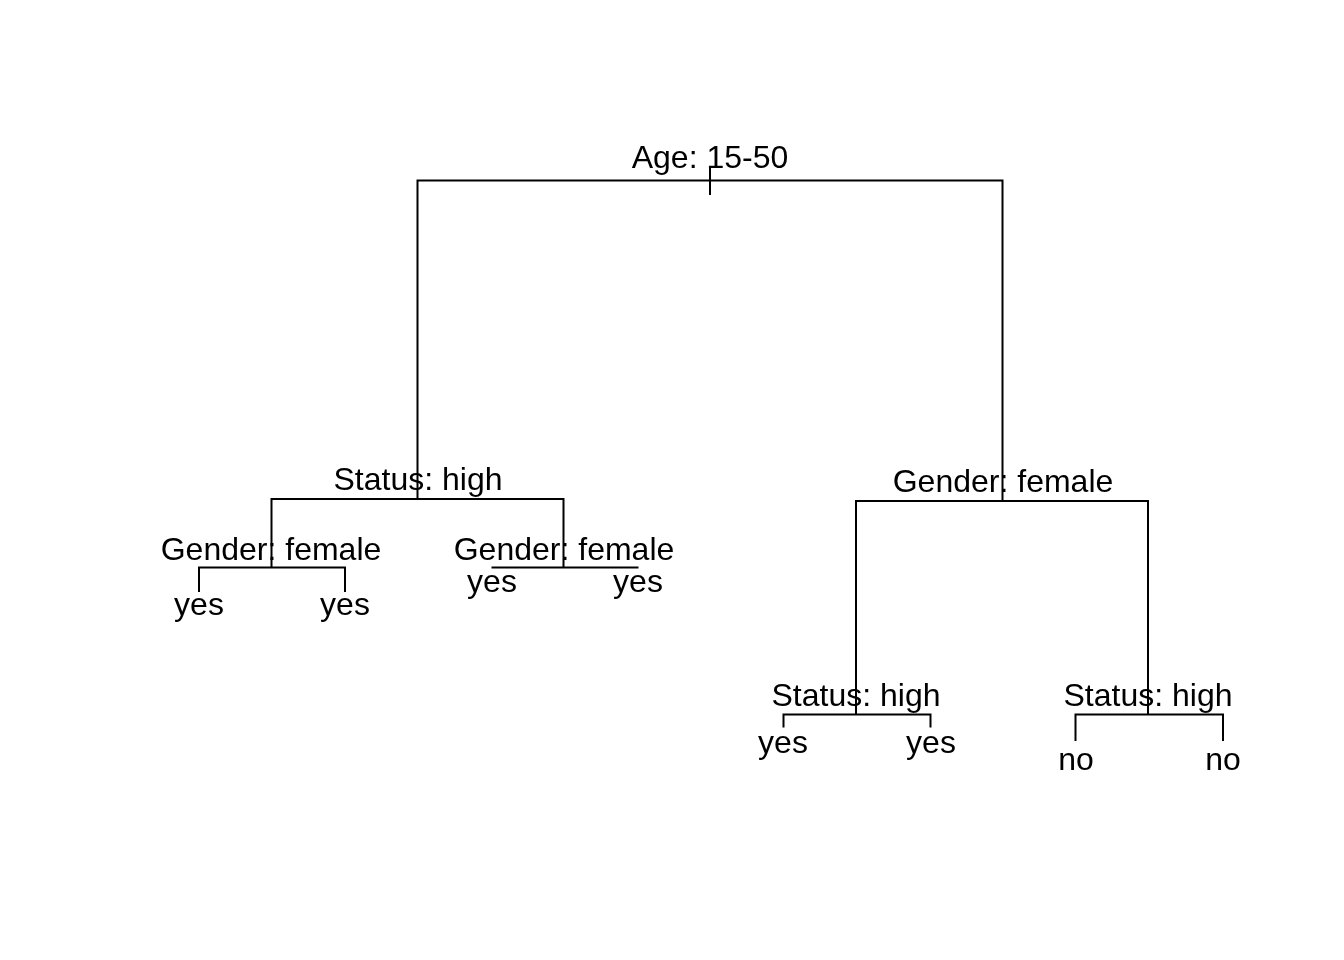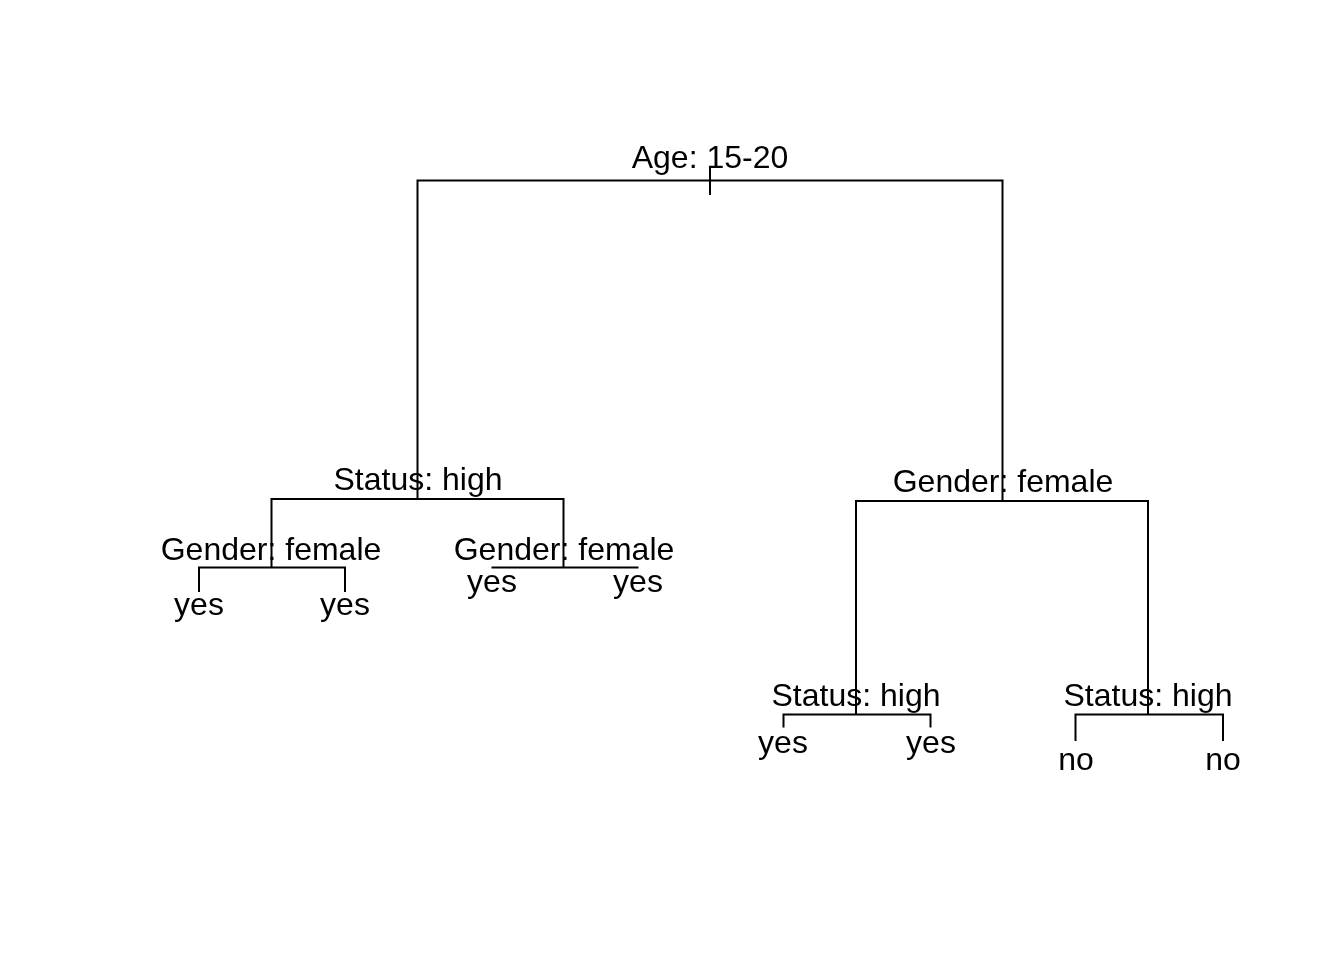--- a/index.html
+++ b/index.html
@@ -57,21 +57,21 @@
       <path d="M 491.5 567.5 L 638.5 567.5"></path>
 
       <path d="M 856 714.5 L 856 501 L 1148 501 L 1148 714.5"></path>
 
       <path d="M 783.5 727.5 L 783.5 714.5 L 930.5 714.5 L 930.5 727.5"></path>
 
       <path d="M 1075.5 741 L 1075.5 714.5 L 1223 714.5 L 1223 741"></path>
     </g>
   </svg>
 
-  <span class="lbl" style="left:710px; top:157px;">Age: 15-20</span>
+  <span class="lbl" style="left:710px; top:157px;">Age: 15-50</span>
 
   <span class="lbl" style="left:418px; top:479px;">Status: high</span>
 
   <span class="lbl" style="left:271px; top:549px;">Gender: female</span>
 
   <span class="lbl" style="left:564px; top:549px;">Gender: female</span>
 
   <span class="lbl" style="left:1003px; top:481px;">Gender: female</span>
 
   <span class="lbl" style="left:856px; top:695px;">Status: high</span>

